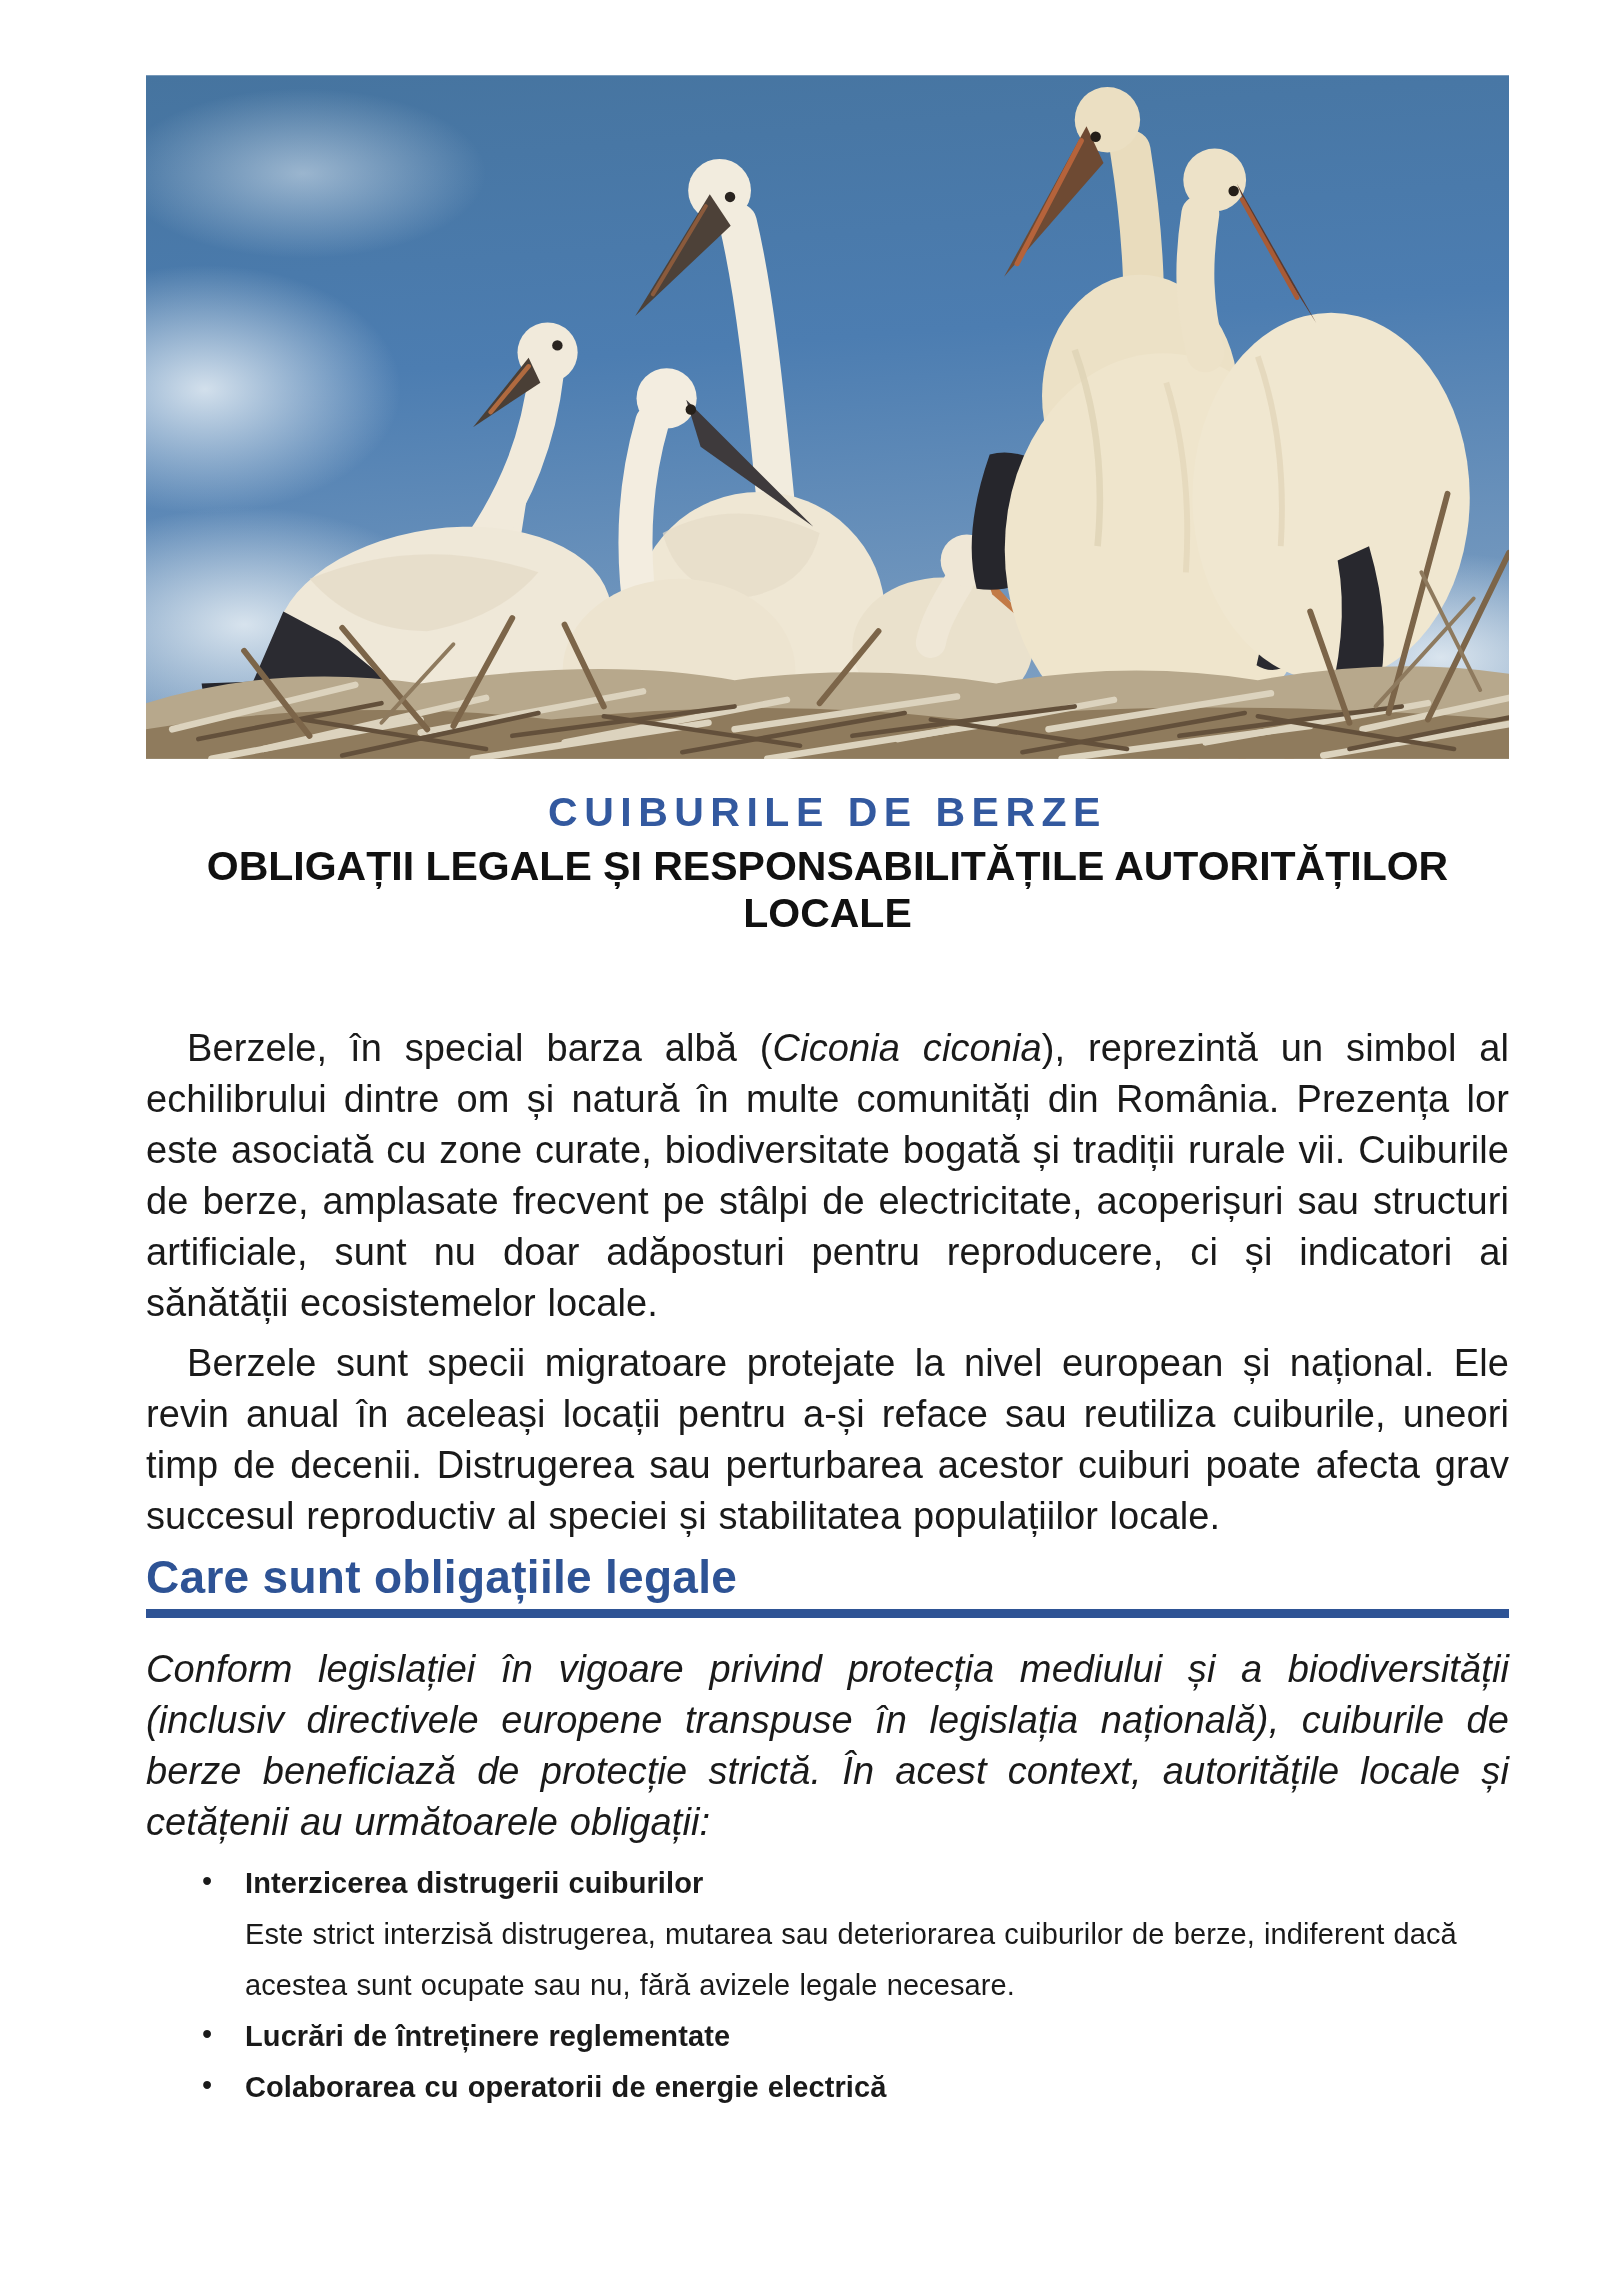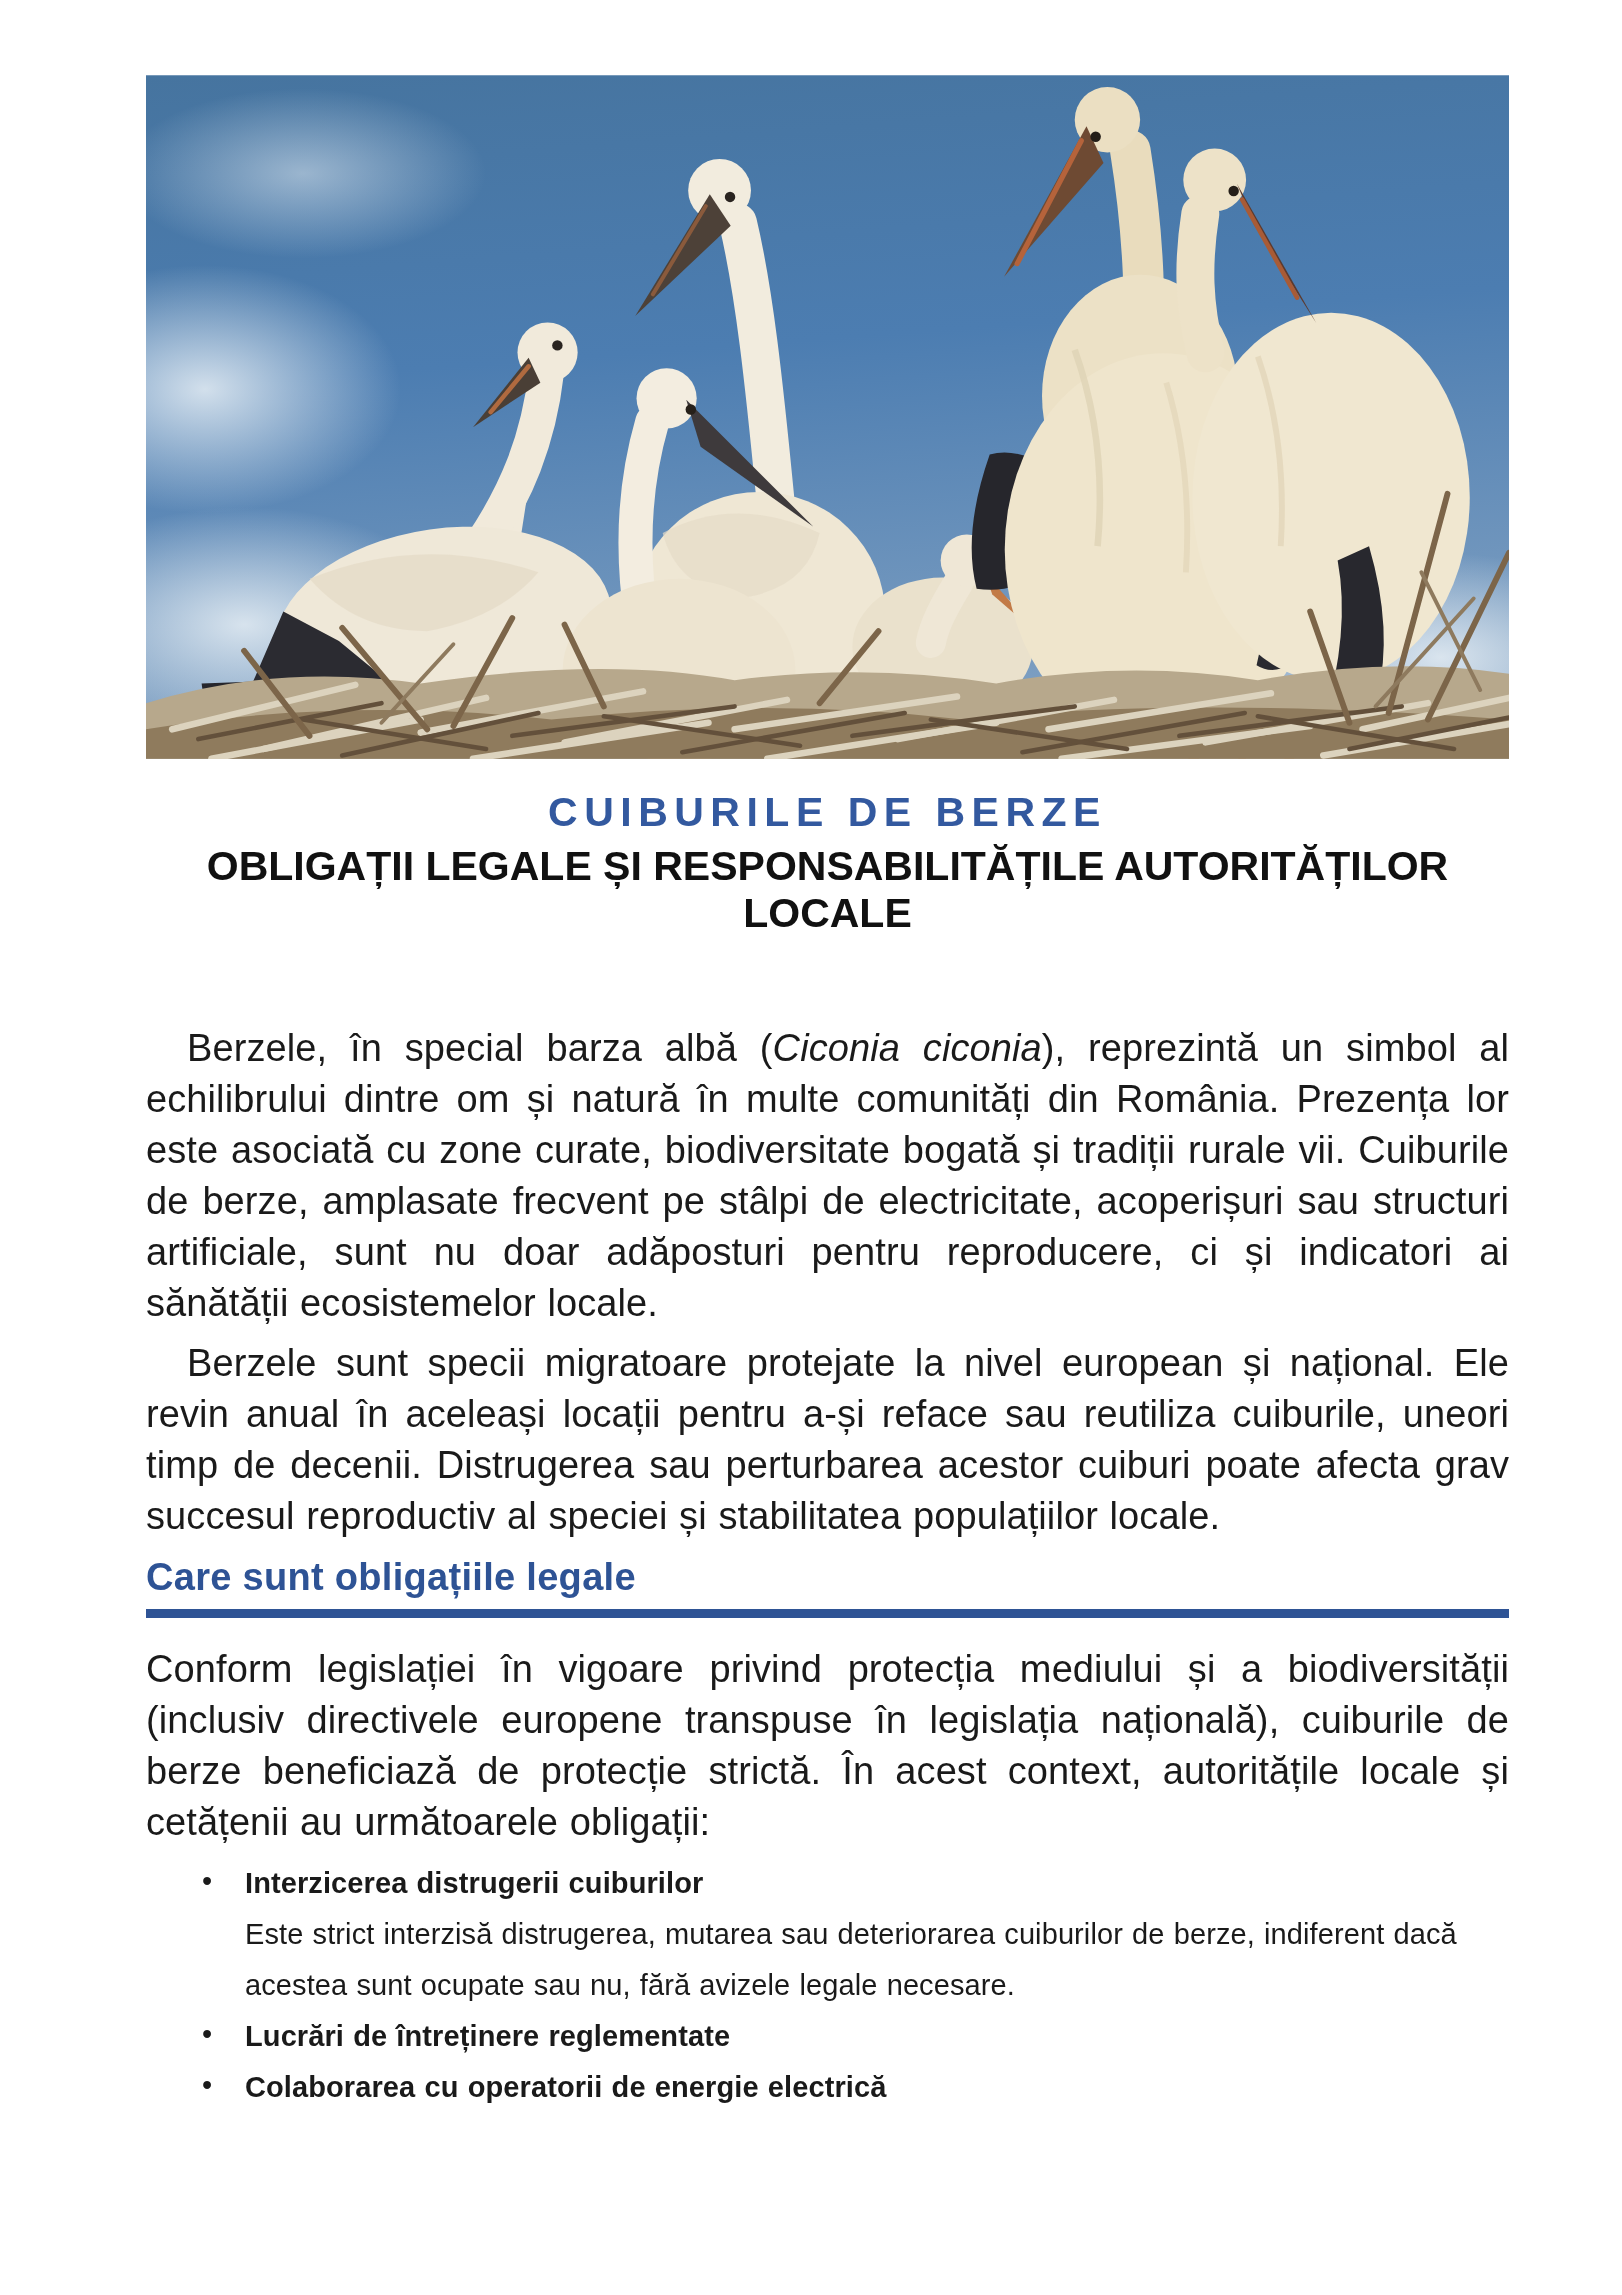--- a/index.html
+++ b/index.html
@@ -34,31 +34,31 @@
     font-size:38px; line-height:51px;
     text-align:justify;
     letter-spacing:0.1px; word-spacing:1px;
     margin:0;
   }
   p.first { margin-top:86px; }
   p.indent { text-indent:41px; }
   p.second { margin-top:9.2px; }
   h2.section-heading {
     margin:11.8px 0 0 0;
-    font-size:38px; line-height:46px;
+    font-size:46px; line-height:46px;
     font-weight:bold;
     color:var(--heading_blue,#2E5395);
     letter-spacing:0.3px;
   }
   .section-rule {
     margin-top:9.2px;
     height:9.2px; width:100%;
     background:var(--rule_blue,#2E5395);
   }
-  p.intro { margin-top:26px; }
+  p.intro { margin-top:26px;font-style:italic; }
   ul.obligations {
     list-style:none;
     margin:9.2px 0 0 0; padding:0;
   }
   ul.obligations li {
     position:relative;
     padding-left:99px;
     font-size:29px; line-height:51px;
     letter-spacing:0.1px; word-spacing:1px;
   }

